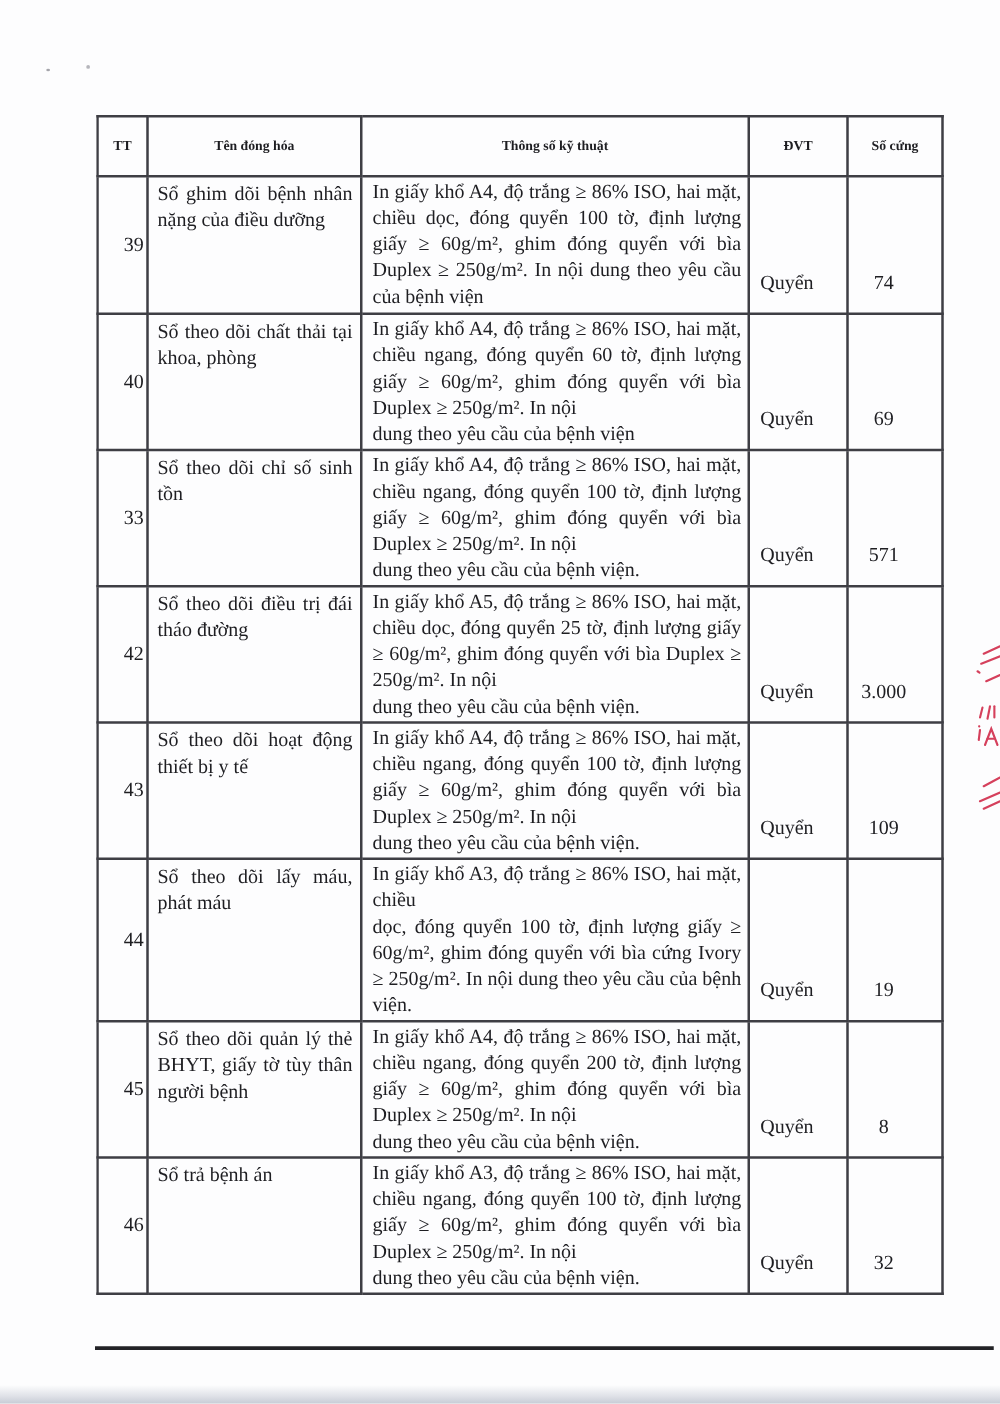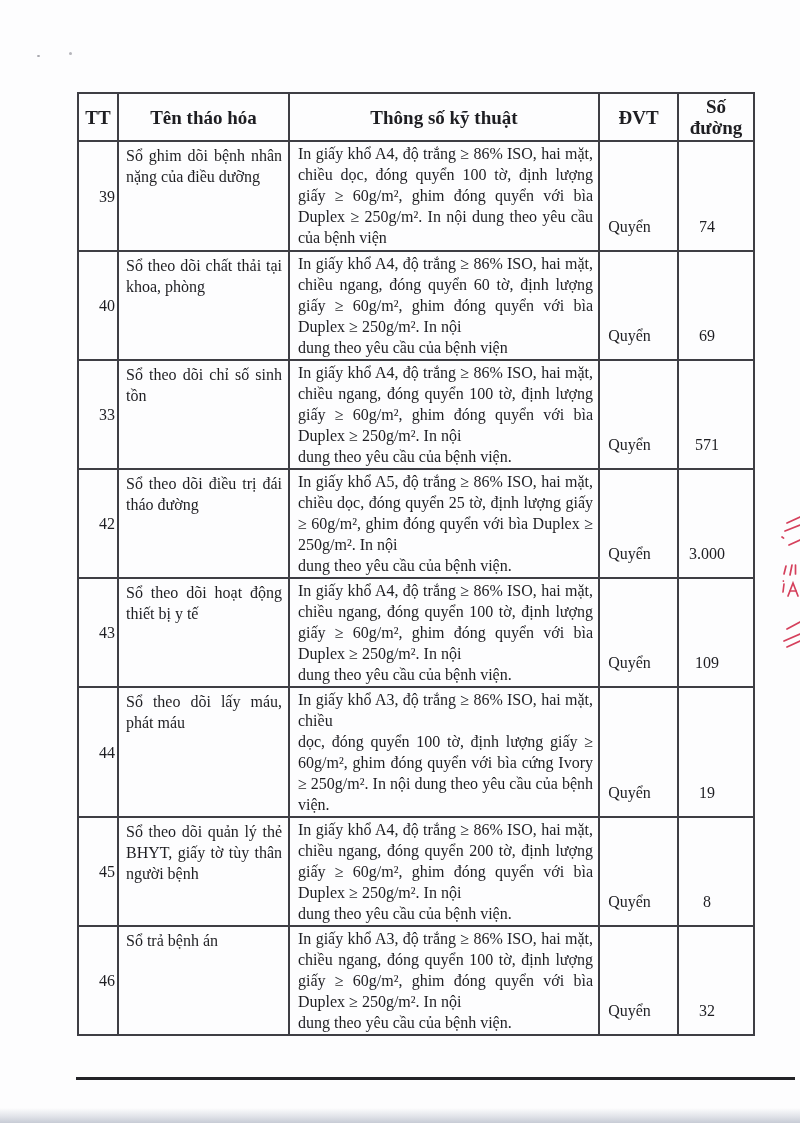--- a/index.html
+++ b/index.html
@@ -13,21 +13,21 @@
   }
   table.items{
     border-collapse:collapse;table-layout:fixed;width:676px;
   }
   table.items th, table.items td{
     border:2px solid #3e3e44;
     font-size:16px;line-height:21px;
     overflow:hidden;
   }
   table.items th{
-    font-size:19px;font-weight:bold;text-align:center;vertical-align:middle;
+    font-size:11px;font-weight:bold;text-align:center;vertical-align:middle;
     padding:0 3px;
   }
   tr.hdr{height:48px;}
   td.tt{text-align:right;vertical-align:middle;font-size:16.5px;padding:0 2px;}
   td.name{vertical-align:top;text-align:justify;padding:3px 6px 2px 7px;}
   td.spec{vertical-align:top;text-align:justify;padding:1px 5px 1px 8px;white-space:pre-line;}
   td.unit,td.qty{text-align:center;vertical-align:bottom;padding:0 20px 13px 2px;margin-top:28px;}
   tr.r0{height:38px;}
   tr.r1{height:110px;}
   tr.r2{height:102px;}
@@ -62,24 +62,24 @@
       <colgroup>
         <col style="width:40px">
           <col style="width:171px">
           <col style="width:310px">
           <col style="width:79px">
           <col style="width:76px">
       </colgroup>
       <tbody>
           <tr class="hdr">
         <th>TT</th>
-        <th>Tên tháo hóa</th>
+        <th>Tên đóng hóa</th>
         <th>Thông số kỹ thuật</th>
         <th>ĐVT</th>
-        <th>Số đường</th>
+        <th>Số cứng</th>
       </tr>
       <tr class="r1">
         <td class="tt">39</td>
         <td class="name">Sổ ghim dõi bệnh nhân nặng của điều dưỡng</td>
         <td class="spec">In giấy khổ A4, độ trắng ≥ 86% ISO, hai mặt, chiều dọc, đóng quyển 100 tờ, định lượng giấy ≥ 60g/m², ghim đóng quyển với bìa Duplex ≥ 250g/m². In nội dung theo yêu cầu của bệnh viện</td>
         <td class="unit">Quyển</td>
         <td class="qty">74</td>
       </tr>
       <tr class="r2">
         <td class="tt">40</td>

